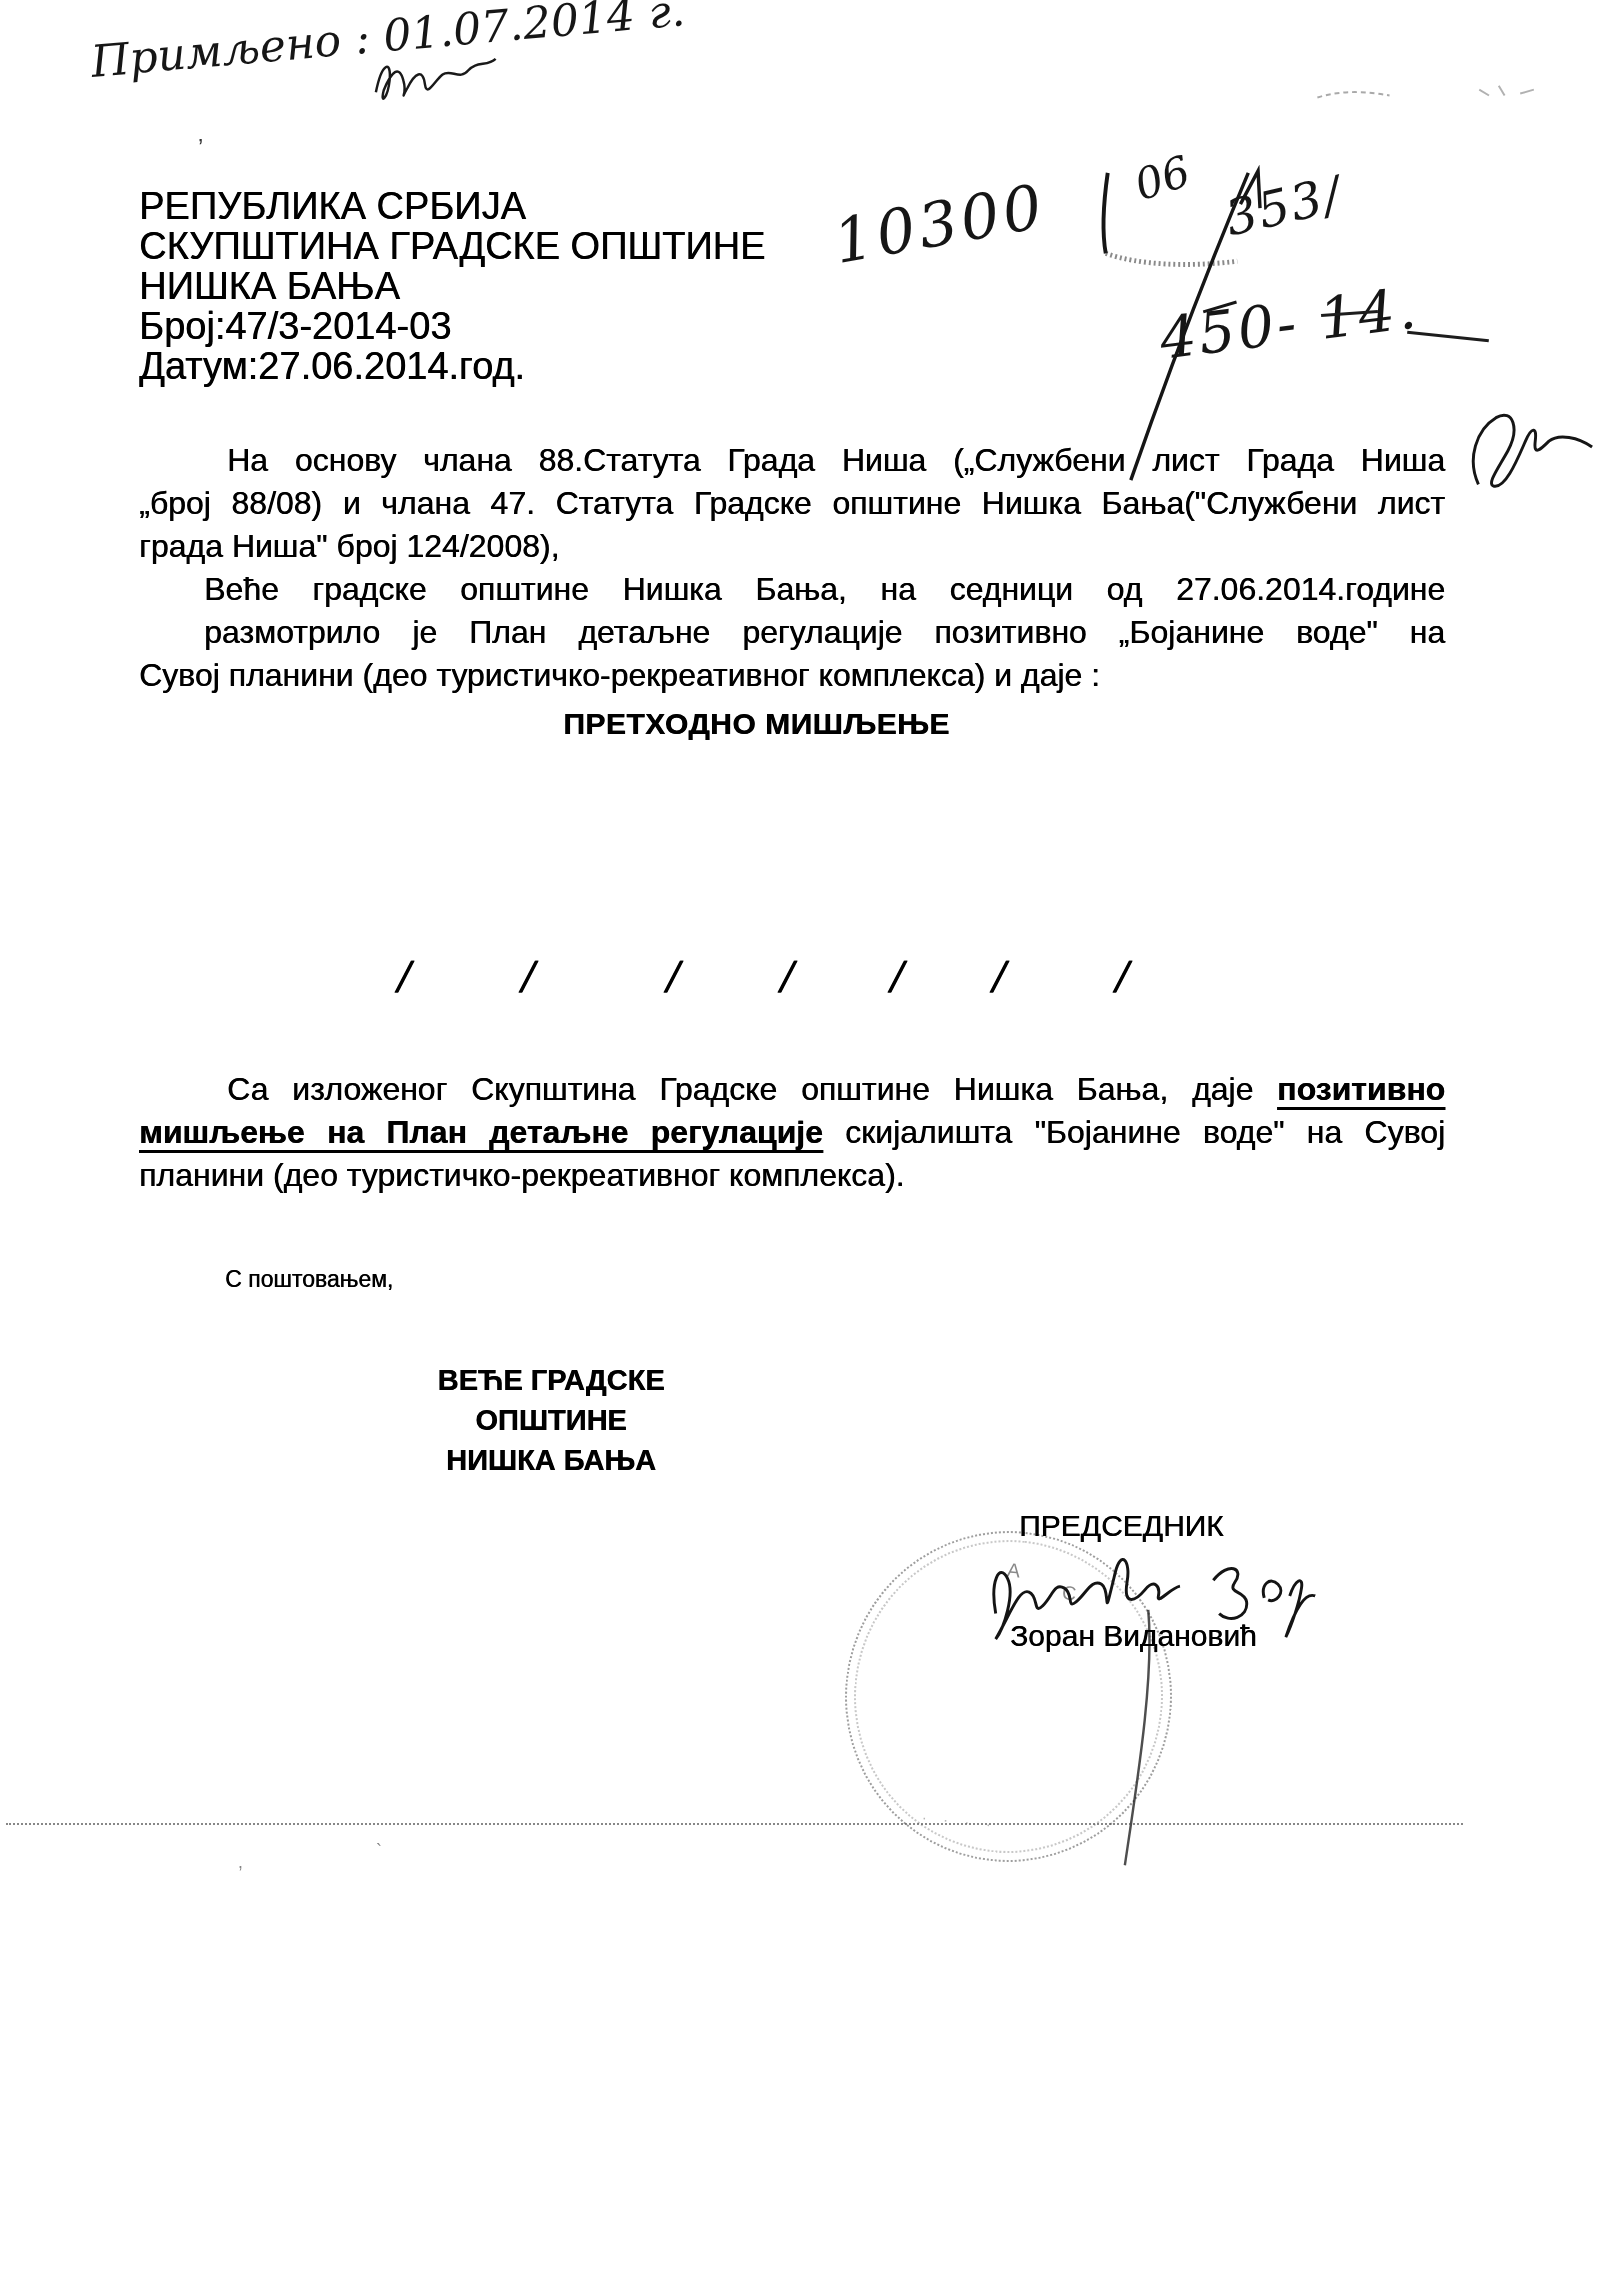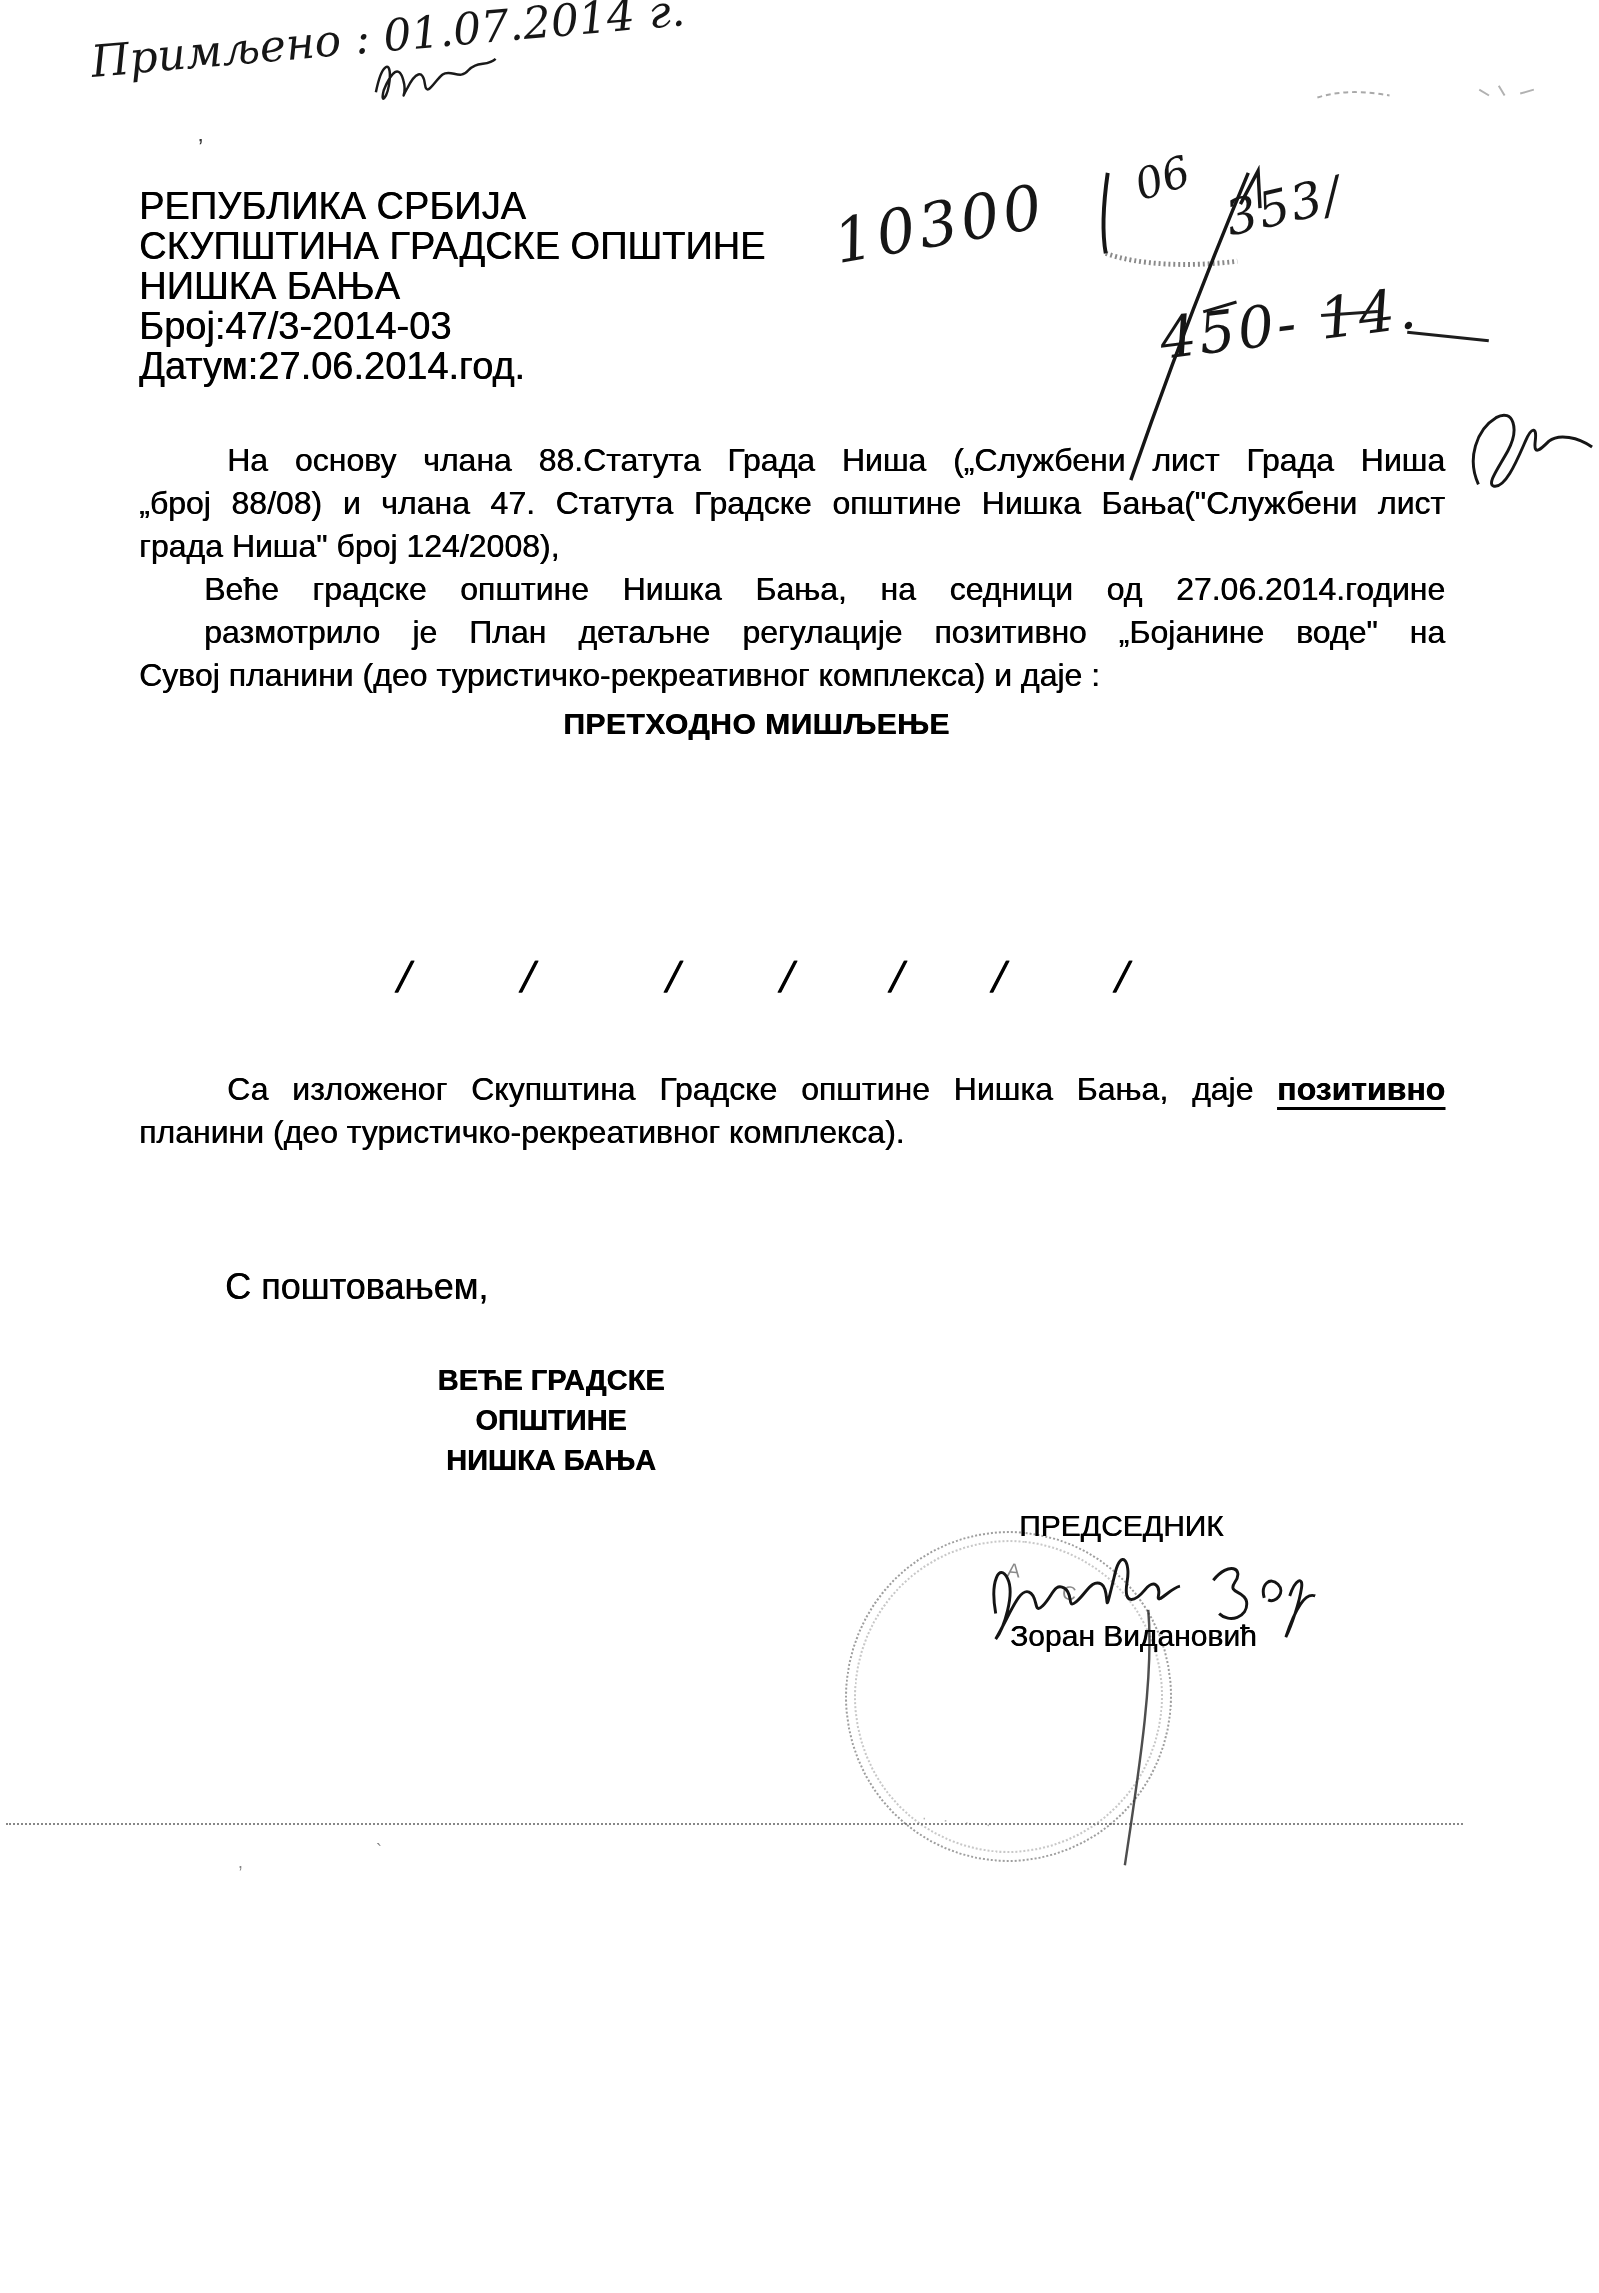--- a/index.html
+++ b/index.html
@@ -12,21 +12,21 @@
   .bodyblock{position:absolute;left:139px;width:1306px;font-size:32px;line-height:43px;}
   .line{text-align:justify;text-align-last:justify;}
   .line.last{text-align-last:auto;}
   .ind-lg{text-indent:88px;}
   .ind-md{text-indent:65px;}
   .heading{position:absolute;left:139px;top:707px;width:1235px;text-align:center;
            font-size:30px;font-weight:bold;letter-spacing:0.5px;}
   .bu{font-weight:bold;text-decoration:underline;text-decoration-thickness:2.9px;text-underline-offset:6.9px;}
   .slashrow{position:absolute;left:0;top:953px;width:1600px;height:59px;font-size:43px;}
   .slash{position:absolute;display:inline-block;transform:skewX(-14deg);}
-  .closing{position:absolute;left:225px;top:1266px;font-size:36px;}
+  .closing{position:absolute;left:225px;top:1266px;font-size:23px;}
   .council{position:absolute;left:365px;top:1360px;width:372px;text-align:center;
            font-weight:bold;font-size:29px;line-height:40px;}
   .president{position:absolute;left:1019px;top:1509px;font-size:30px;}
   .name{position:absolute;left:1010px;top:1619px;font-size:30px;}
   
   .hw{position:absolute;font-family:"DejaVu Serif",serif;font-style:italic;color:#161616;}
   .hw-received{left:90px;top:9.8px;font-size:44px;transform:rotate(-5deg);}
   .hw-10300{left:833px;top:188px;font-size:61px;transform:rotate(-10deg);letter-spacing:3.9px;}
   .hw-06{left:1135px;top:153px;font-size:43px;transform:rotate(-18deg);}
   .hw-353{left:1225px;top:178px;font-size:49px;transform:rotate(-13deg);letter-spacing:2px;}
@@ -103,20 +103,21 @@
     <span class="slash" style="left:522px;">/</span>
     <span class="slash" style="left:667px;">/</span>
     <span class="slash" style="left:781px;">/</span>
     <span class="slash" style="left:891px;">/</span>
     <span class="slash" style="left:993px;">/</span>
     <span class="slash" style="left:1116px;">/</span>
   </div>
 
   <div class="bodyblock pr" style="top:1068px;">
     <div class="line ind-lg"><span>Са изложеног Скупштина Градске општине Нишка Бања, даје </span><span class="bu">позитивно</span></div>
+    <div class="line"><span class="bu">мишљење на План детаљне регулације</span><span> скијалишта "Бојанине воде" на Сувој</span></div>
     <div class="line last">планини (део туристичко-рекреативног комплекса).</div>
   </div>
 
   <div class="closing pr">С поштовањем,</div>
 
   <div class="council pr">
     <div>ВЕЋЕ  ГРАДСКЕ ОПШТИНЕ</div>
     <div>НИШКА БАЊА</div>
   </div>
 

